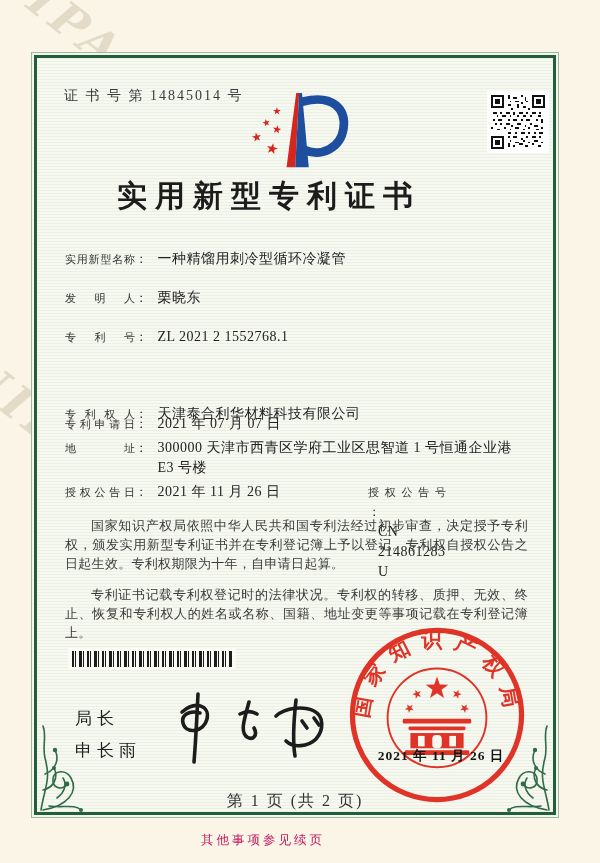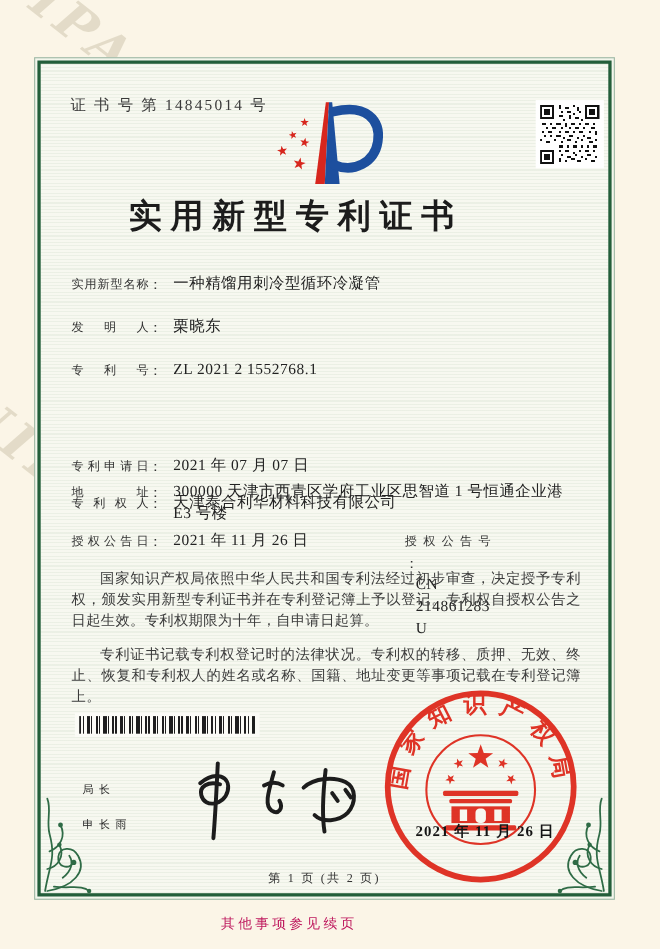--- a/index.html
+++ b/index.html
@@ -60,21 +60,21 @@
   .row { position:absolute; left:65px; display:flex; align-items:flex-start; z-index:4; }
   .lbl {
     display:inline-block; width:70px; font-size:11px; color:#333;
     text-align:justify; text-align-last:justify; line-height:20px; flex:none;
   }
   .colon { font-size:12.5px; color:#333; line-height:20px; flex:none; }
   .val { font-size:14px; color:#222; margin-left:10px; line-height:20px; letter-spacing:0.5px; }
   .val.wrap { width:372px; }
 
   .r0 { top:249px; } .r1 { top:288px; } .r2 { top:327px; }
-  .r3 { top:366px;margin-top:48px; } .r4 { top:404px;margin-top:44px; } .r5 { top:438px; }
+  .r3 { top:366px;margin-top:48px; } .r4 { top:404px; } .r5 { top:438px; }
   .r6 { top:482px; } .r6b { position:absolute; left:303px; top:0; display:flex;flex-direction:column; }
   .r6b .lbl { width:78px; }
 
   
   .paras { position:absolute; left:65px; width:463px; top:504px; z-index:4; }
   .paras p {
     font-size:13px; line-height:19px; text-align:justify; text-indent:2em;
     color:#3b3b3b; letter-spacing:0.3px;margin-top:12px;
   }
 
@@ -85,32 +85,32 @@
   }
   .barcode .bars {
     width:100%; height:100%;
     background:repeating-linear-gradient(90deg,
       #1d1d1d 0px,#1d1d1d 2px, #fbfbf6 2px,#fbfbf6 3px,
       #1d1d1d 3px,#1d1d1d 4px, #fbfbf6 4px,#fbfbf6 7px,
       #1d1d1d 7px,#1d1d1d 10px, #fbfbf6 10px,#fbfbf6 11px,
       #1d1d1d 11px,#1d1d1d 12px, #fbfbf6 12px,#fbfbf6 15px);
   }
   .officer { position:absolute; left:75px; top:703px; z-index:4; }
-  .officer div { font-size:10px; letter-spacing:5px; color:#222; line-height:32px; font-family:"Liberation Sans","DejaVu Sans",sans-serif; }
+  .officer div { font-size:17px; letter-spacing:5px; color:#222; line-height:32px; font-family:"Liberation Sans","DejaVu Sans",sans-serif; }
   .signature { position:absolute; left:168px; top:688px; width:170px; height:80px; z-index:5; }
 
   
   .seal { position:absolute; left:342px; top:620px; width:190px; height:190px; z-index:6; opacity:0.92; }
   .seal-date {
     position:absolute; left:352px; top:747px; width:178px; text-align:center;
     font-size:13.5px; font-weight:bold; color:#141414; letter-spacing:1px; z-index:7;
   }
 
   
-  .page-num { position:absolute; left:31px; width:528px; top:791px; text-align:center; font-size:11px; letter-spacing:2px; color:#333; z-index:4; }
+  .page-num { position:absolute; left:31px; width:528px; top:791px; text-align:center; font-size:16px; letter-spacing:2px; color:#333; z-index:4; }
   .cont-note { position:absolute; left:0; width:526px; top:832px; text-align:center; font-size:12.5px; letter-spacing:3px; color:#be185d; z-index:2; }
 </style>
 </head>
 <body>
 
 <svg width="0" height="0" style="position:absolute">
   <defs>
     <path id="st" d="M0,-10 L2.35,-3.24 L9.51,-3.09 L3.8,1.24 L5.88,8.09 L0,4 L-5.88,8.09 L-3.8,1.24 L-9.51,-3.09 L-2.35,-3.24 Z"></path>
   </defs>
 </svg>

